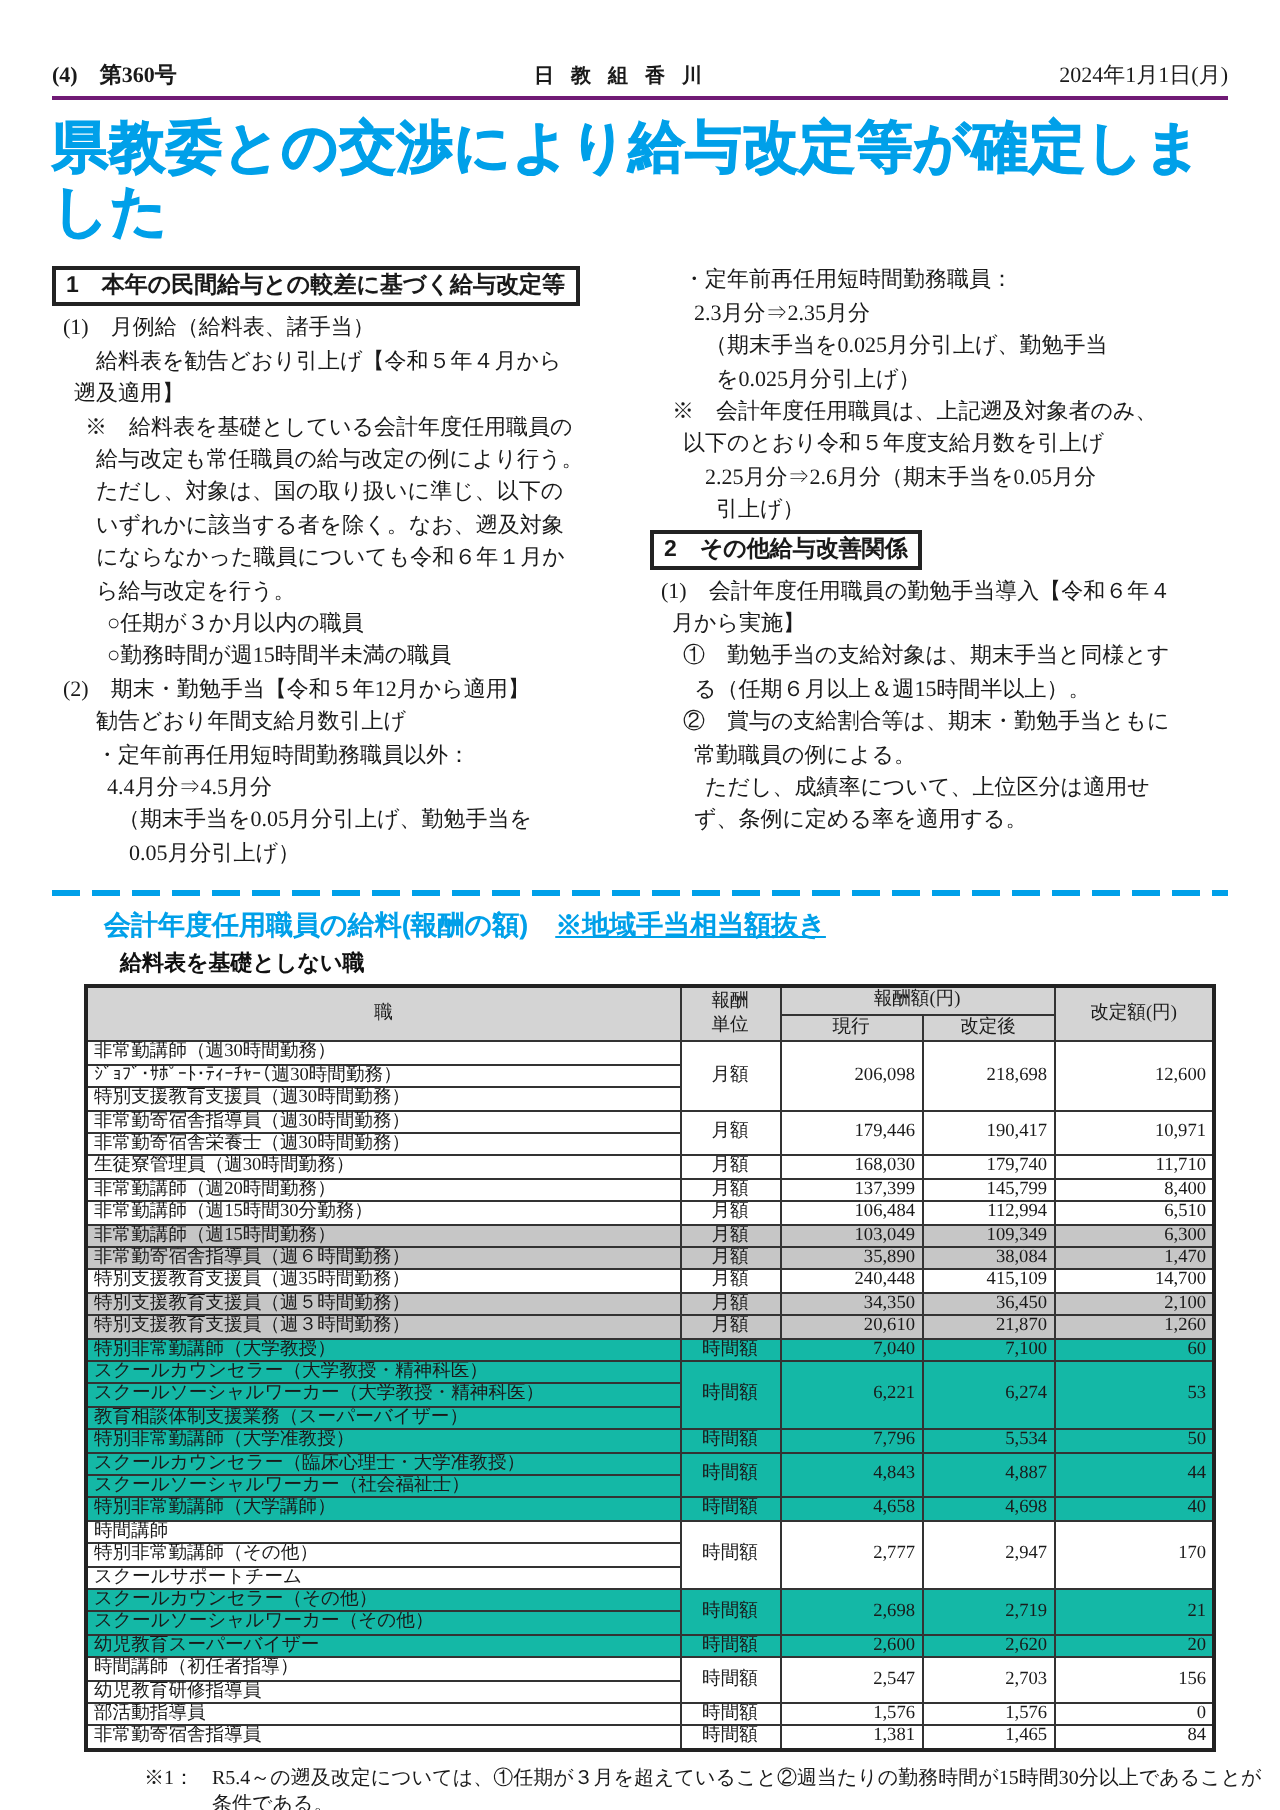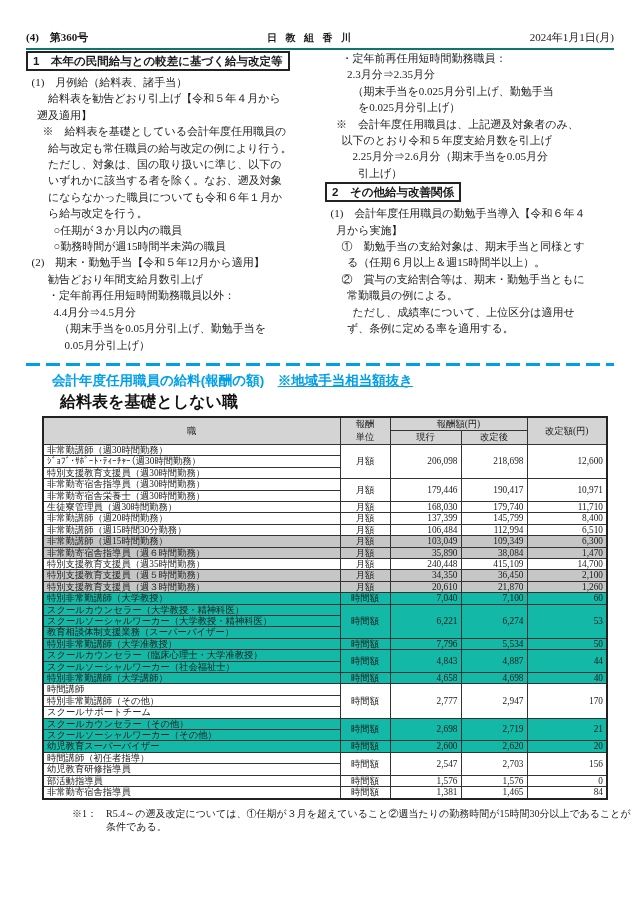--- a/index.html
+++ b/index.html
@@ -5,21 +5,21 @@
   html,body{margin:0;padding:0;background:#9a9a9a;}
   .page{
     width:640px;height:905px;margin:0 auto;background:#ffffff;
     position:relative;overflow:hidden;
     font-family:"Liberation Serif", serif;color:#1a1a1a;
     box-sizing:border-box;padding:30px 26px 0 26px;
   }
   
   .masthead{
     display:flex;justify-content:space-between;align-items:flex-end;
-    border-bottom:2px solid #0f766e;padding-bottom:3px;
+    border-bottom:2px solid #701a75;padding-bottom:3px;
   }
   .mh-issue{font-size:11px;font-weight:bold;}
   .mh-org{font-size:10px;font-weight:bold;letter-spacing:0.85em;text-indent:0.85em;}
   .mh-date{font-size:11px;}
   
   .main-title{
     font-family:"Liberation Sans", sans-serif;
     font-weight:bold;font-size:28px;line-height:1.15;
     color:var(--accent,#00a0e9);
     margin:8px 0 10px 0;letter-spacing:0.5px;
@@ -40,21 +40,21 @@
     height:3px;margin:10px 0 6px 0;
     background:repeating-linear-gradient(90deg,var(--accent,#00a0e9) 0 14px,#ffffff 14px 20px);
   }
   .salary-head{
     font-family:"Liberation Sans", sans-serif;font-weight:bold;
     font-size:13.5px;color:var(--accent,#00a0e9);margin:2px 0 2px 26px;
   }
   .salary-head .u{text-decoration:underline;}
   .salary-sub{
     font-family:"Liberation Sans", sans-serif;font-weight:bold;
-    font-size:16px;margin:0 0 3px 34px;color:#111;
+    font-size:11px;margin:0 0 3px 34px;color:#111;
   }
   
   table.salary{
     border-collapse:collapse;table-layout:fixed;
     margin-left:16px;width:566px;
     font-size:9.3px;
   }
   table.salary col.c1{width:297px;}
   table.salary col.c2{width:50px;}
   table.salary col.c3{width:71px;}
@@ -86,20 +86,21 @@
 <body>
 
 <div class="page">
 
   <div class="masthead">
     <span class="mh-issue">(4)　第360号</span>
     <span class="mh-org">日教組香川</span>
     <span class="mh-date">2024年1月1日(月)</span>
   </div>
 
+  <div class="main-title">県教委との交渉により給与改定等が確定しました</div>
 
   <div class="cols">
     <div class="col" id="col-left"><div class="sec-box">1　本年の民間給与との較差に基づく給与改定等</div><div class="tline" style="padding-left: 5.5px;">(1)　月例給（給料表、諸手当）</div><div class="tline" style="padding-left: 22px;">給料表を勧告どおり引上げ【令和５年４月から</div><div class="tline" style="padding-left: 11px;">遡及適用】</div><div class="tline" style="padding-left: 16.5px;">※　給料表を基礎としている会計年度任用職員の</div><div class="tline" style="padding-left: 22px;">給与改定も常任職員の給与改定の例により行う。</div><div class="tline" style="padding-left: 22px;">ただし、対象は、国の取り扱いに準じ、以下の</div><div class="tline" style="padding-left: 22px;">いずれかに該当する者を除く。なお、遡及対象</div><div class="tline" style="padding-left: 22px;">にならなかった職員についても令和６年１月か</div><div class="tline" style="padding-left: 22px;">ら給与改定を行う。</div><div class="tline" style="padding-left: 27.5px;">○任期が３か月以内の職員</div><div class="tline" style="padding-left: 27.5px;">○勤務時間が週15時間半未満の職員</div><div class="tline" style="padding-left: 5.5px;">(2)　期末・勤勉手当【令和５年12月から適用】</div><div class="tline" style="padding-left: 22px;">勧告どおり年間支給月数引上げ</div><div class="tline" style="padding-left: 22px;">・定年前再任用短時間勤務職員以外：</div><div class="tline" style="padding-left: 27.5px;">4.4月分⇒4.5月分</div><div class="tline" style="padding-left: 33px;">（期末手当を0.05月分引上げ、勤勉手当を</div><div class="tline" style="padding-left: 38.5px;">0.05月分引上げ）</div></div>
     <div class="col" id="col-right"><div class="tline" style="padding-left: 16.5px;">・定年前再任用短時間勤務職員：</div><div class="tline" style="padding-left: 22px;">2.3月分⇒2.35月分</div><div class="tline" style="padding-left: 27.5px;">（期末手当を0.025月分引上げ、勤勉手当</div><div class="tline" style="padding-left: 33px;">を0.025月分引上げ）</div><div class="tline" style="padding-left: 11px;">※　会計年度任用職員は、上記遡及対象者のみ、</div><div class="tline" style="padding-left: 16.5px;">以下のとおり令和５年度支給月数を引上げ</div><div class="tline" style="padding-left: 27.5px;">2.25月分⇒2.6月分（期末手当を0.05月分</div><div class="tline" style="padding-left: 33px;">引上げ）</div><div class="sec-box">2　その他給与改善関係</div><div class="tline" style="padding-left: 5.5px;">(1)　会計年度任用職員の勤勉手当導入【令和６年４</div><div class="tline" style="padding-left: 11px;">月から実施】</div><div class="tline" style="padding-left: 16.5px;">①　勤勉手当の支給対象は、期末手当と同様とす</div><div class="tline" style="padding-left: 22px;">る（任期６月以上＆週15時間半以上）。</div><div class="tline" style="padding-left: 16.5px;">②　賞与の支給割合等は、期末・勤勉手当ともに</div><div class="tline" style="padding-left: 22px;">常勤職員の例による。</div><div class="tline" style="padding-left: 27.5px;">ただし、成績率について、上位区分は適用せ</div><div class="tline" style="padding-left: 22px;">ず、条例に定める率を適用する。</div></div>
   </div>
 
   <div class="divider"></div>
 
   <div class="salary-head">
     <span>会計年度任用職員の給料(報酬の額)　</span><span class="u">※地域手当相当額抜き</span>

